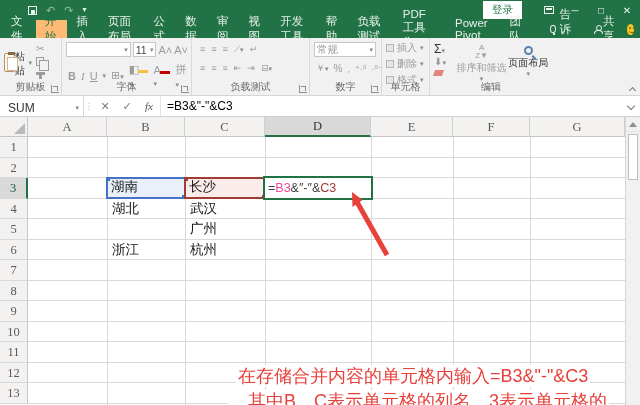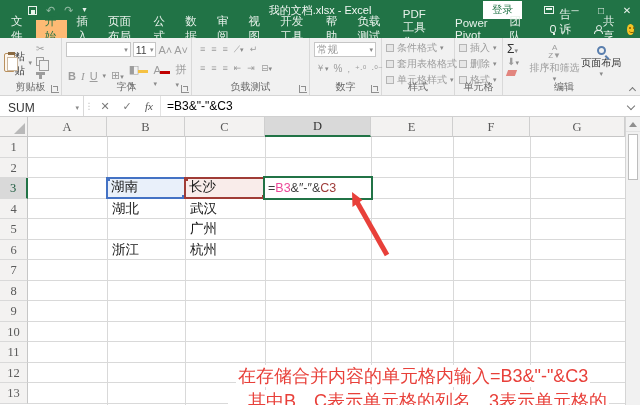--- a/index.html
+++ b/index.html
@@ -147,21 +147,20 @@
 
 <div id="app">
 
   <div class="titlebar">
     <div class="qat">
       <span class="ic-save"></span>
       <span class="ic dim">↶</span>
       <span class="ic dim">↷</span>
       <span class="ic" style="font-size:8px">▾</span>
     </div>
-    <div class="tb-title">我的文档.xlsx - Excel</div>
     <div class="tb-right">
       <span class="signin">登录</span>
       <span class="winbtn">
           <span class="ic-ribopt"></span>
         </span>
       <span class="winbtn">─</span>
       <span class="winbtn">□</span>
       <span class="winbtn">✕</span>
     </div>
   </div>
@@ -265,38 +264,20 @@
         <span>￥<span class="tri">▾</span></span>
         <span style="font-size:10px">%</span>
         <span>,</span>
         <span>⁺·⁰</span>
         <span>·⁰⁻</span>
       </div>
       <div class="glabel">数字</div>
       <div class="launcher"></div>
     </div>
 
-    <div class="rgroup g-styles">
-      <div class="srow">
-          <span class="sq"></span>
-          <span>条件格式</span>
-          <span class="tri">▾</span>
-        </div>
-      <div class="srow">
-          <span class="sq"></span>
-          <span>套用表格格式</span>
-          <span class="tri">▾</span>
-        </div>
-      <div class="srow">
-          <span class="sq"></span>
-          <span>单元格样式</span>
-          <span class="tri">▾</span>
-        </div>
-      <div class="glabel">样式</div>
-    </div>
 
     <div class="rgroup g-cells">
       <div class="srow">
           <span class="sq"></span>
           <span>插入</span>
           <span class="tri">▾</span>
         </div>
       <div class="srow">
           <span class="sq"></span>
           <span>删除</span>

